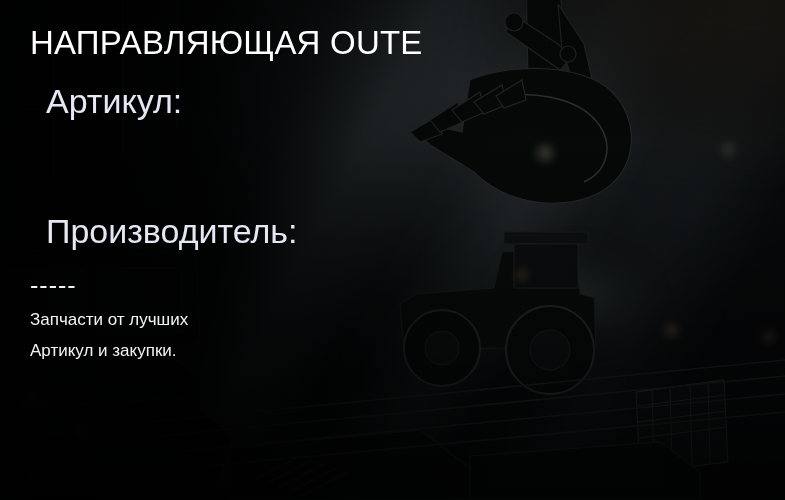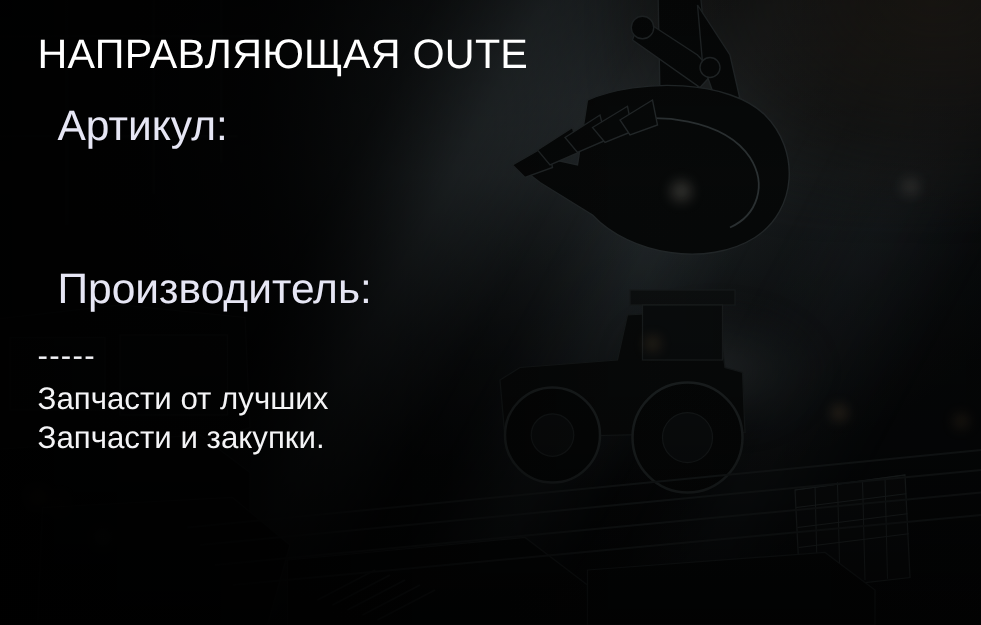--- a/index.html
+++ b/index.html
@@ -158,21 +158,21 @@
     font-size: 25px;
     line-height: 31px;
     letter-spacing: 1px;
   }
 
   .promo {
     position: absolute;
     left: 0;
     top: 304px;
     color: #f4f4f6;
-    font-size: 25px;
+    font-size: 17px;
     line-height: 31px;
   }
   .promo-line { display: block; white-space: nowrap; }
 </style>
 </head>
 <body>
 
 <div class="banner">
 
   <div class="bg">
@@ -294,17 +294,17 @@
     </div>
 
     <div class="field field-maker">
       <span class="field-label">Производитель:</span>
     </div>
 
     <div class="divider">-----</div>
 
     <div class="promo">
       <span class="promo-line">Запчасти от лучших</span>
-      <span class="promo-line">Запчасти и закупки.</span>
+      <span class="promo-line">Артикул и закупки.</span>
     </div>
 
   </div>
 </div>
 
 </body></html>

